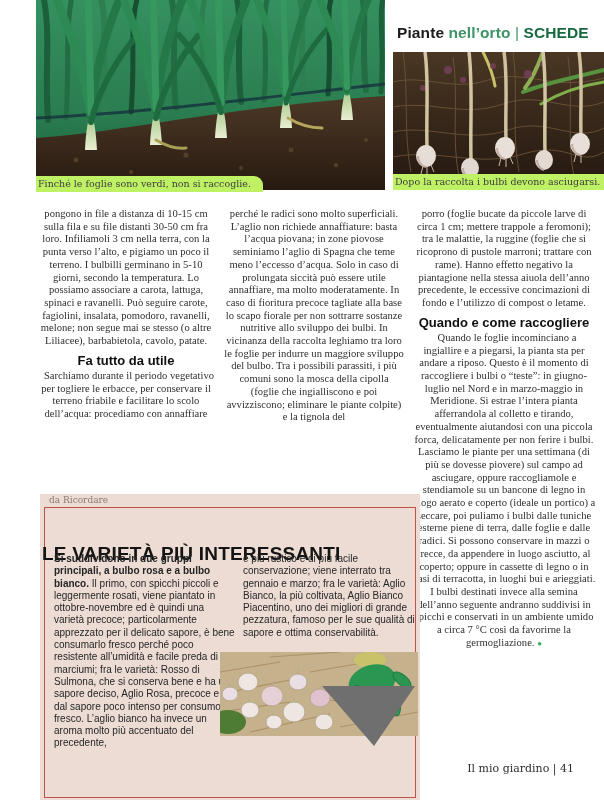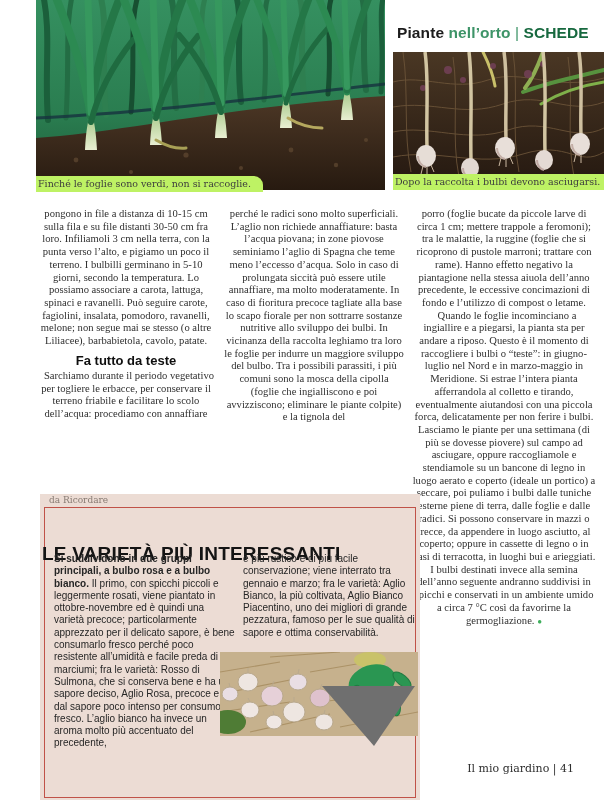--- a/index.html
+++ b/index.html
@@ -222,30 +222,31 @@
            <path d="M179,92 a10,11 0 0 0 8,11" stroke="#c3aea6" stroke-width="2" fill="none"></path>
            <path d="M183,102 l-2,8 M188,103 l0,8" stroke="#cbb9a2" stroke-width="1" fill="none"></path>
           </g>
       </g>
     </svg>
   </div>
   <div class="caption caption-right">Dopo la raccolta i bulbi devono asciugarsi.</div>
 
   <div class="col col-1">
     <p>pongono in file a distanza di 10-15 cm sulla fila e su file distanti 30-50 cm fra loro. Infiliamoli 3 cm nella terra, con la punta verso l’alto, e pigiamo un poco il terreno. I bulbilli germinano in 5-10 giorni, secondo la temperatura. Lo possiamo associare a carota, lattuga, spinaci e ravanelli. Può seguire carote, fagiolini, insalata, pomodoro, ravanelli, melone; non segue mai se stesso (o altre Liliacee), barbabietola, cavolo, patate.</p>
-    <h3 class="body-head">Fa tutto da teste</h3>
+    <h3 class="body-head">Fa tutto da utile</h3>
     <p class="indent">Sarchiamo durante il periodo vegetativo per togliere le erbacce, per conservare il terreno friabile e facilitare lo scolo dell’acqua: procediamo con annaffiare</p>
   </div>
 
   <div class="col col-2">
     <p>perché le radici sono molto superficiali. L’aglio non richiede annaffiature: basta l’acqua piovana; in zone piovose seminiamo l’aglio di Spagna che teme meno l’eccesso d’acqua. Solo in caso di prolungata siccità può essere utile annaffiare, ma molto moderatamente. In caso di fioritura precoce tagliate alla base lo scapo fiorale per non sottrarre sostanze nutritive allo sviluppo dei bulbi. In vicinanza della raccolta leghiamo tra loro le foglie per indurre un maggiore sviluppo del bulbo. Tra i possibili parassiti, i più comuni sono la mosca della cipolla (foglie che ingialliscono e poi avvizziscono; eliminare le piante colpite) e la tignola del</p>
   </div>
 
   <div class="col col-3">
     <p>porro (foglie bucate da piccole larve di circa 1 cm; mettere trappole a feromoni); tra le malattie, la ruggine (foglie che si ricoprono di pustole marroni; trattare con rame). Hanno effetto negativo la piantagione nella stessa aiuola dell’anno precedente, le eccessive concimazioni di fondo e l’utilizzo di compost o letame.</p>
+    <h3 class="body-head">Quando e come raccogliere</h3>
     <p class="indent"><span>Quando le foglie incominciano a ingiallire e a piegarsi, la pianta sta per andare a riposo. Questo è il momento di raccogliere i bulbi o “teste”: in giugno-luglio nel Nord e in marzo-maggio in Meridione. Si estrae l’intera pianta afferrandola al colletto e tirando, eventualmente aiutandosi con una piccola forca, delicatamente per non ferire i bulbi. Lasciamo le piante per una settimana (di più se dovesse piovere) sul campo ad asciugare, oppure raccogliamole e stendiamole su un bancone di legno in luogo aerato e coperto (ideale un portico) a seccare, poi puliamo i bulbi dalle tuniche esterne piene di terra, dalle foglie e dalle radici. Si possono conservare in mazzi o trecce, da appendere in luogo asciutto, al coperto; oppure in cassette di legno o in vasi di terracotta, in luoghi bui e arieggiati. I bulbi destinati invece alla semina dell’anno seguente andranno suddivisi in spicchi e conservati in un ambiente umido a circa 7 °C così da favorirne la germogliazione.</span> <span class="end-dot">●</span></p>
   </div>
 
   <div class="box">
     <div class="box-kicker">da Ricordare</div>
     <div class="box-frame"></div>
     <div class="box-title">LE VARIETÀ PIÙ INTERESSANTI</div>
     <div class="box-col box-col-1">
       <p><b>Si suddividono in due gruppi principali, a bulbo rosa e a bulbo bianco.</b><span> Il primo, con spicchi piccoli e leggermente rosati, viene piantato in ottobre-novembre ed è quindi una varietà precoce; particolarmente apprezzato per il delicato sapore, è bene consumarlo fresco perché poco resistente all’umidità e facile preda di marciumi; fra le varietà: Rosso di Sulmona, che si conserva bene e ha un sapore deciso, Aglio Rosa, precoce e dal sapore poco intenso per consumo fresco. L’aglio bianco ha invece un aroma molto più accentuato del precedente,</span></p>
     </div>

